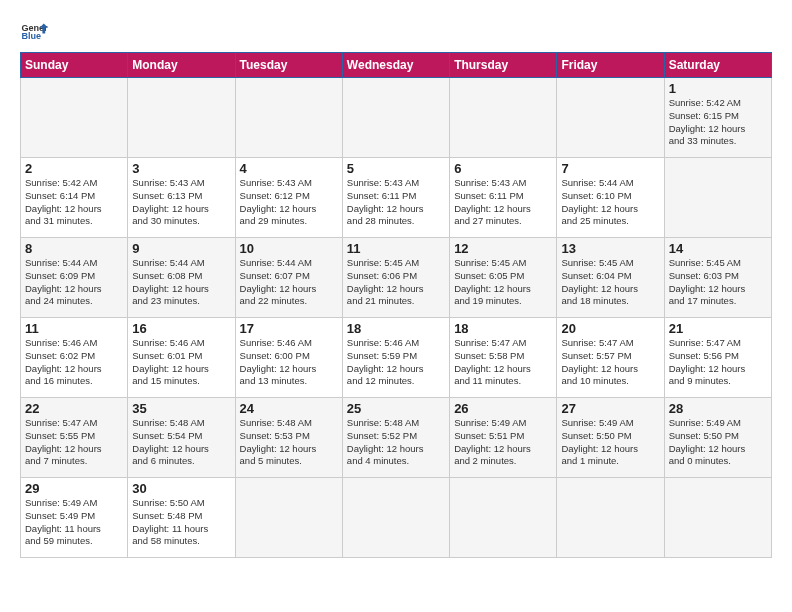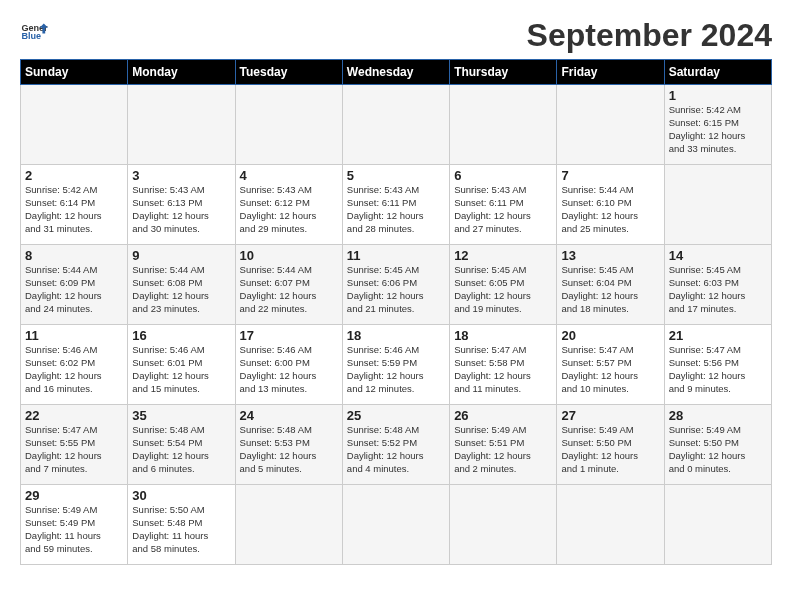--- a/index.html
+++ b/index.html
@@ -45,21 +45,21 @@
       font-size: 15px;
       font-weight: normal;
       color: #555;
     }
     .calendar {
       width: 100%;
       border-collapse: collapse;
       font-size: 10px;
     }
     .calendar thead th {
-      background: #000000;
+      background: #be185d;
       color: #fff;
       font-size: 12px;
       font-weight: bold;
       padding: 5px 4px;
       text-align: left;
       border: 1px solid #2962a8;
     }
     .calendar tbody td {
       border: 1px solid #ccc;
       vertical-align: top;
@@ -95,21 +95,20 @@
 <div class="page">
   <div class="header">
     <div class="logo">
       <svg class="logo-icon" viewBox="0 0 40 40">
         <text x="2" y="18" font-size="13" font-weight="bold" fill="#333" font-family="Arial">General</text>
         <text x="2" y="30" font-size="13" font-weight="bold" fill="#2962a8" font-family="Arial">Blue</text>
         <polygon points="34,8 40,14 36,14 36,22 32,22 32,14 28,14" fill="#2962a8"></polygon>
       </svg>
     </div>
     <div class="title-block">
-      <h1>September 2024</h1>
     </div>
   </div>
 
   <table class="calendar">
     <thead>
       <tr>
       <th>Sunday</th>
           <th>Monday</th>
           <th>Tuesday</th>
           <th>Wednesday</th>

